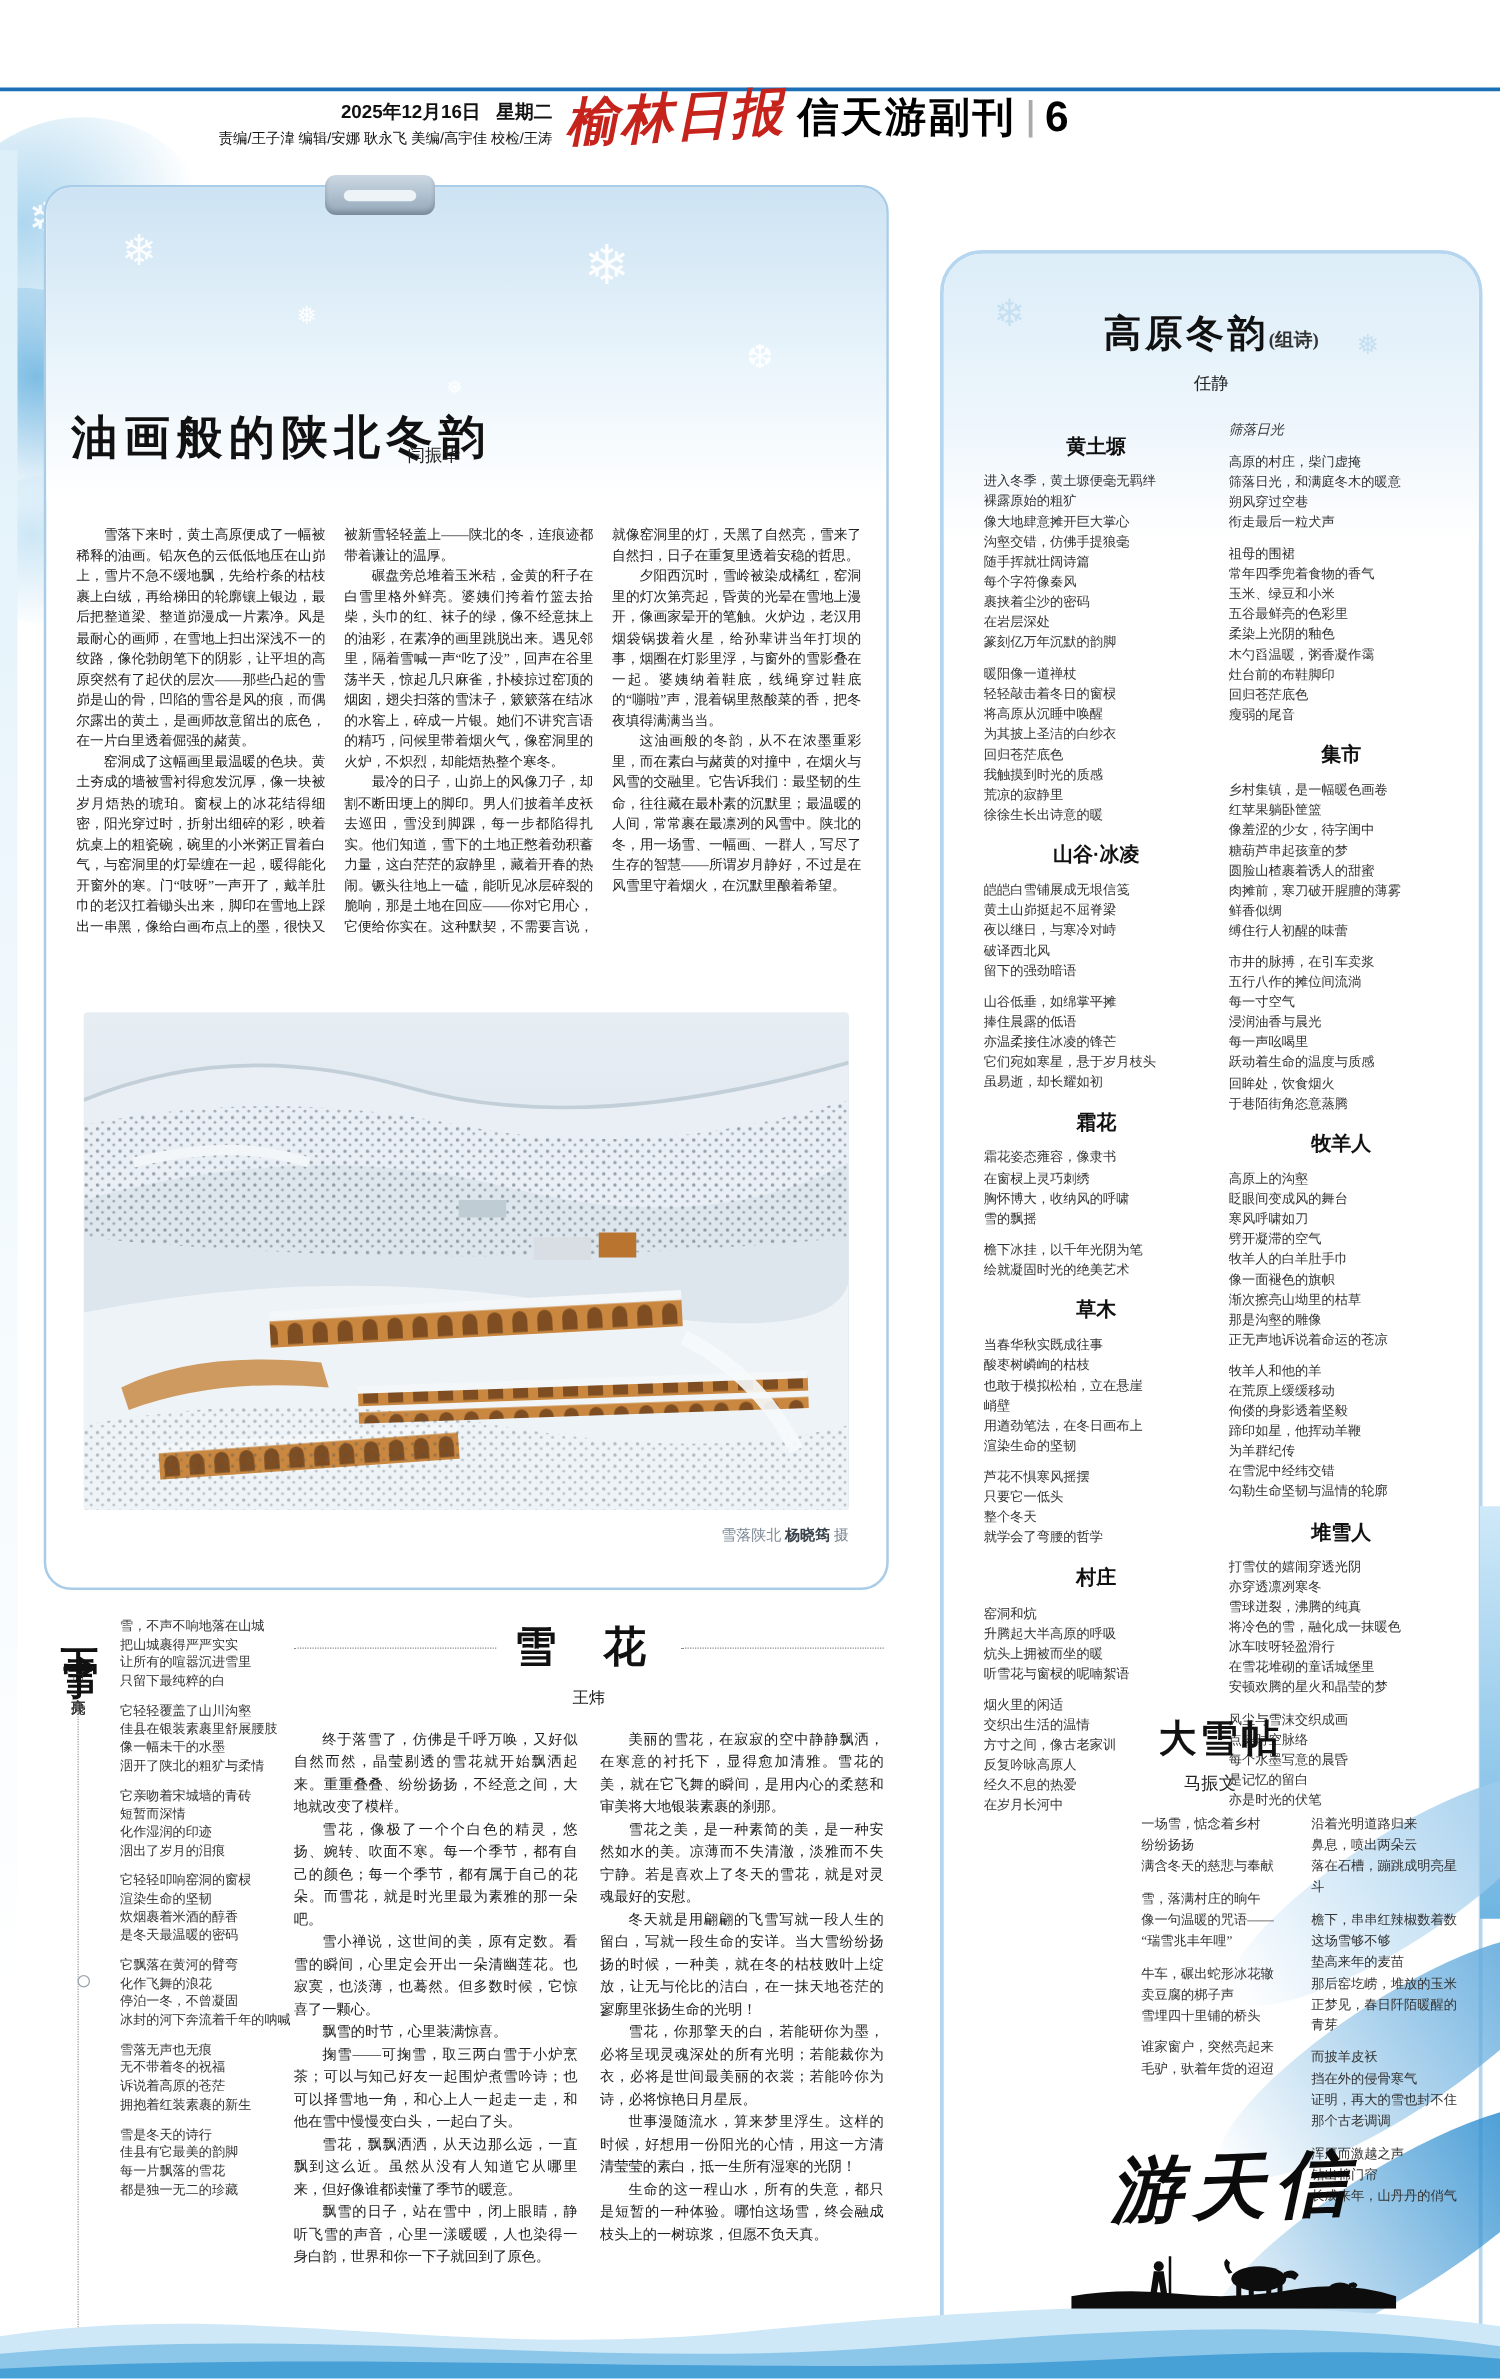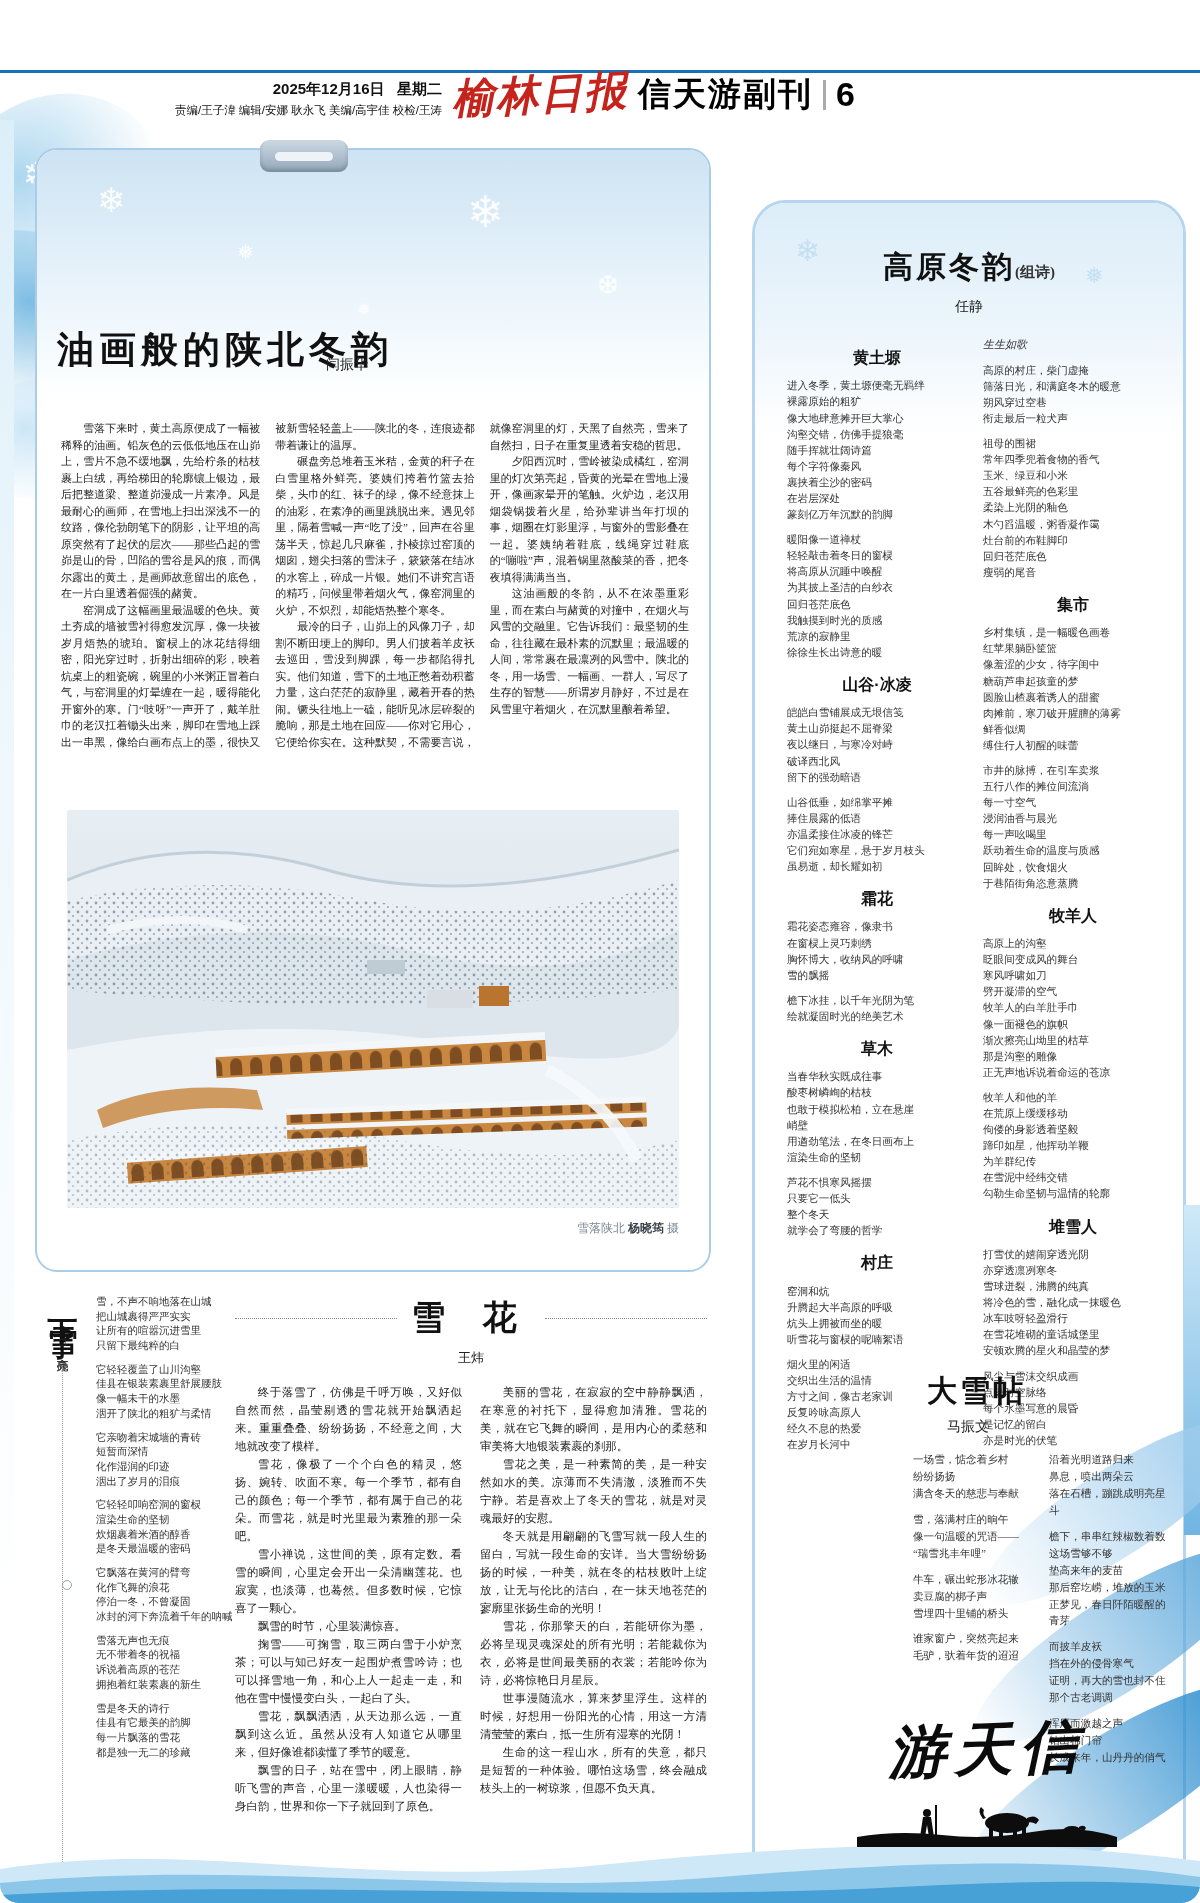--- a/index.html
+++ b/index.html
@@ -1,18 +1,18 @@
 <!DOCTYPE html>
 <html><head>
 <meta charset="utf-8">
 <title>榆林日报 信天游副刊</title>
 <style>
   html,body{margin:0;padding:0;background:#ffffff;}
   .page{position:relative;width:1200px;height:1903px;background:#ffffff;overflow:hidden;
-        font-family:"Liberation Serif","DejaVu Serif",serif;color:#222;border-radius:19px;}
+        font-family:"Liberation Serif","DejaVu Serif",serif;color:#222;}
   .sans{font-family:"Liberation Sans","DejaVu Sans",sans-serif;}
 
   
   .top-rule{position:absolute;top:70px;left:0;width:1200px;height:3px;background:#1a6fb5;}
   .hdr-left{position:absolute;top:80px;left:150px;width:292px;text-align:right;}
   .hdr-date{font-size:15px;font-weight:bold;color:#111;font-family:"Liberation Sans","DejaVu Sans",sans-serif;}
   .hdr-credits{font-size:11.5px;margin-top:4px;color:#111;font-family:"Liberation Sans","DejaVu Sans",sans-serif;}
   .masthead{position:absolute;top:72px;left:452px;display:flex;align-items:center;gap:10px;}
   .paper-name{font-size:42px;font-weight:900;font-style:italic;color:#c5231b;line-height:1;
               transform:rotate(-3deg);letter-spacing:2px;}
@@ -383,21 +383,21 @@
               <div class="pline">方寸之间，像古老家训</div>
               <div class="pline">反复吟咏高原人</div>
               <div class="pline">经久不息的热爱</div>
               <div class="pline">在岁月长河中</div>
             </div>
         </div>
         </div>
       <div class="gy-col">
           <div class="psec">
 
-          <div class="psec-label">生生如歌</div>
+          <div class="psec-label">筛落日光</div>
           <div class="plines">
               <div class="pline">高原的村庄，柴门虚掩</div>
               <div class="pline">筛落日光，和满庭冬木的暖意</div>
               <div class="pline">朔风穿过空巷</div>
               <div class="pline">衔走最后一粒犬声</div>
               <div class="pline gap"></div>
               <div class="pline">祖母的围裙</div>
               <div class="pline">常年四季兜着食物的香气</div>
               <div class="pline">玉米、绿豆和小米</div>
               <div class="pline">五谷最鲜亮的色彩里</div>

